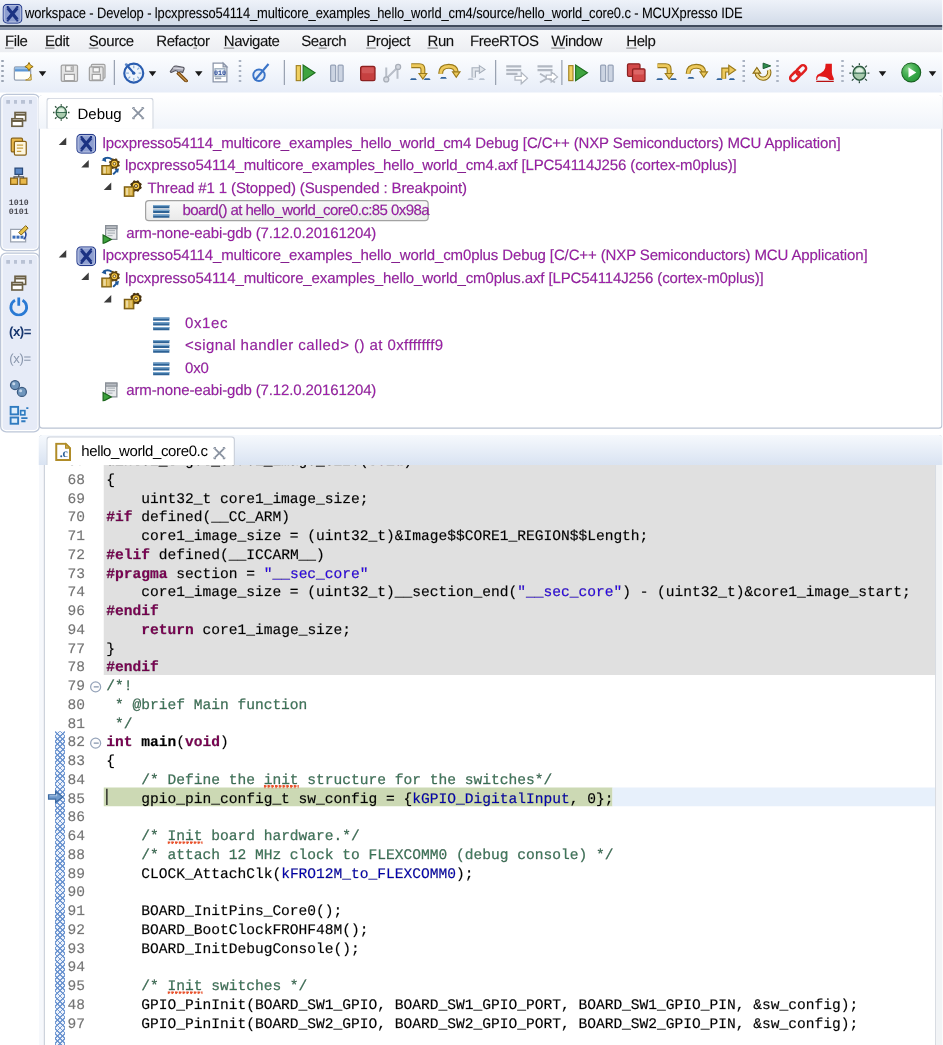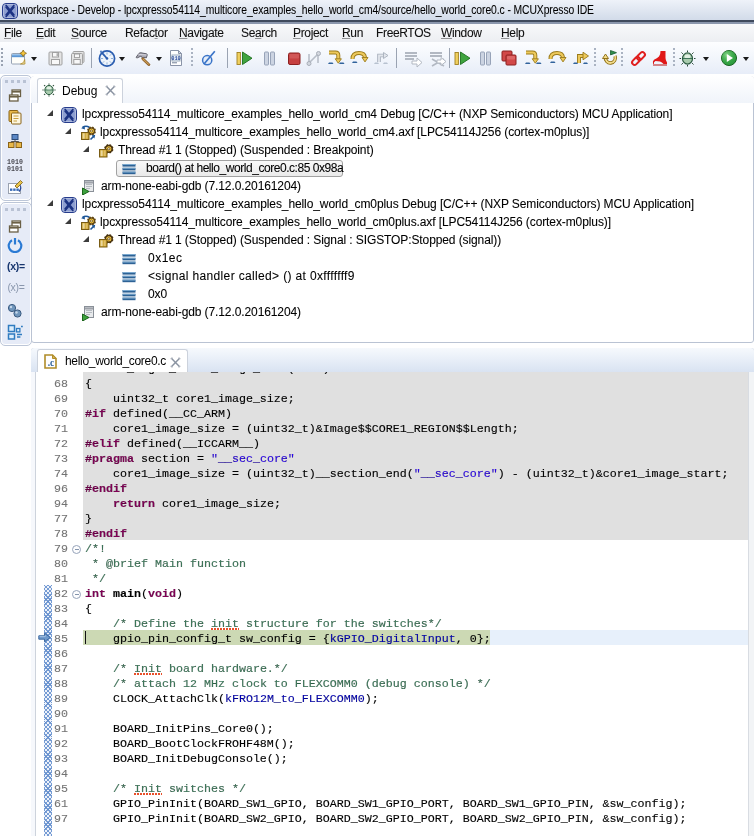--- a/index.html
+++ b/index.html
@@ -24,21 +24,21 @@
 .sbar{position:absolute;left:1px;width:30px;background:#e6ebf7;border:1px solid #fff;outline:1px solid #bcc6d8;border-radius:4px}
 #sb1{top:76px;height:124px}
 #sb2{top:203px;height:142px}
 .sdots{position:absolute;left:5px;width:22px;height:3px;background:repeating-linear-gradient(90deg,#b9c2d4 0 3px,transparent 3px 6px)}
 .sic{position:absolute;left:7px;width:16px;height:16px}
 
 #dbgview{left:31px;top:76px;width:723px;height:267px;background:#fff;border:1px solid #bac3d3;border-radius:3px}
 #dbghead{left:31px;top:76px;width:723px;height:27px;background:linear-gradient(#ffffff,#f0f4fa);border-radius:3px 3px 0 0}
 #dbgtab{left:37px;top:78px;width:86px;height:25px;background:#fff;border-radius:3px 3px 0 0;border:1px solid #ccd2dc;border-bottom:none}
 
-.trow{position:absolute;left:33px;height:18px;font-size:12px;letter-spacing:-.1px;color:#000000;white-space:nowrap;-webkit-text-stroke:.2px rgba(0,0,0,.4)}
+.trow{position:absolute;left:33px;height:18px;font-size:12px;letter-spacing:-.1px;color:#a21caf;white-space:nowrap;-webkit-text-stroke:.2px rgba(0,0,0,.4)}
 .tri{position:absolute;width:0;height:0;border-left:6px solid transparent;border-bottom:6px solid #3c3c3c;border-right:0}
 .ticon{position:absolute;width:16px;height:16px}
 
 #edview{left:31px;top:348px;width:723px;height:488px;background:#fff;border:1px solid #bac3d3;border-bottom:none;border-radius:3px 3px 0 0}
 #edtabbar{left:31px;top:348px;width:723px;height:24px;background:linear-gradient(#f6f9fd,#d9e3f2);border-radius:3px 3px 0 0}
 #edtab{left:37px;top:349px;width:151px;height:23px;background:#fff;border-radius:3px 3px 0 0;border:1px solid #ccd2dc;border-bottom:none}
 #edcontent{left:31px;top:372px;width:723px;height:464px;background:#fff;overflow:hidden}
 #hatch{left:13px;top:213px;width:8px;height:251px;background-color:#edf2fb;background-image:repeating-linear-gradient(45deg,rgba(96,140,204,.85) 0 1px,transparent 1px 3px),repeating-linear-gradient(-45deg,rgba(96,140,204,.85) 0 1px,transparent 1px 3px)}
 .lnum{position:absolute;left:20px;width:20px;font:11.673px "Liberation Mono",monospace;color:#747474;text-align:center;line-height:15px;-webkit-text-stroke:.2px rgba(116,116,116,.5)}
 .fold{position:absolute;left:41px;width:9px;height:9px;border:1px solid #96a4ba;border-radius:50%;background:#fdfdfe}
@@ -447,21 +447,20 @@
           <path d="M9.7 3.0 L9.0 1.5"></path>
           <path d="M11.9 3.0 L12.6 1.5"></path>
           <path d="M13.6 4.7 L15.1 4.0"></path>
         </g>
         <circle cx="10.8" cy="5.8" r="1.2" fill="#fdf0c8" stroke="#4a3410" stroke-width=".7"></circle>
       </g>
       <rect x="1.5" y="6.5" width="7.5" height="7.5" fill="#c8a02c" stroke="#7a5c14"></rect>
       <rect x="2.6" y="7.4" width="2.1" height="5.7" fill="#ecd9a0"></rect>
       <rect x="5.6" y="7.4" width="2.1" height="5.7" fill="#e2c068"></rect>
     </svg>
-<div class="trow" style="left:118px;top:231px;line-height:18px">Thread #1 1 (Stopped) (Suspended : Signal : SIGSTOP:Stopped (signal))</div>
 <svg class="ticon" style="left:121px;top:251px" viewBox="0 0 16 16">
       <g>
         <rect x="1.5" y="3" width="13" height="2.6" fill="#2d6295"></rect>
         <rect x="1.5" y="6.8" width="13" height="2.6" fill="#2d6295"></rect>
         <rect x="1.5" y="10.6" width="13" height="2.6" fill="#2d6295"></rect>
         <rect x="1.5" y="3" width="13" height="1" fill="#7aa8cf"></rect>
         <rect x="1.5" y="6.8" width="13" height="1" fill="#7aa8cf"></rect>
         <rect x="1.5" y="10.6" width="13" height="1" fill="#7aa8cf"></rect>
       </g>
     </svg>
@@ -532,30 +531,30 @@
 <div class="lnum" style="top:140px">77</div>
 <div class="lnum" style="top:155px">78</div>
 <div class="lnum" style="top:170px">79</div>
 <div class="lnum" style="top:185px">80</div>
 <div class="lnum" style="top:200px">81</div>
 <div class="lnum" style="top:215px">82</div>
 <div class="lnum" style="top:230px">83</div>
 <div class="lnum" style="top:245px">84</div>
 <div class="lnum" style="top:260px">85</div>
 <div class="lnum" style="top:275px">86</div>
-<div class="lnum" style="top:290px">87</div>
+<div class="lnum" style="top:290px">64</div>
 <div class="lnum" style="top:305px">88</div>
 <div class="lnum" style="top:320px">89</div>
 <div class="lnum" style="top:335px">90</div>
 <div class="lnum" style="top:350px">91</div>
 <div class="lnum" style="top:365px">92</div>
 <div class="lnum" style="top:380px">93</div>
 <div class="lnum" style="top:395px">94</div>
 <div class="lnum" style="top:410px">95</div>
-<div class="lnum" style="top:425px">61</div>
+<div class="lnum" style="top:425px">48</div>
 <div class="lnum" style="top:440px">97</div>
 <div class="fold" style="top:173px"></div>
 <div class="fold" style="top:218px"></div>
 <div class="abs" style="left:53.5px;top:259px;width:1.5px;height:13px;background:#111"></div>
 <div class="cline" style="top:-10px">uint32_t get_core1_image_size(<span class="k">void</span>)</div>
 <div class="cline" style="top:5px">{</div>
 <div class="cline" style="top:20px">    uint32_t core1_image_size;</div>
 <div class="cline" style="top:35px"><span class="k">#if</span> defined(__CC_ARM)</div>
 <div class="cline" style="top:50px">    core1_image_size = (uint32_t)&amp;Image$$CORE1_REGION$$Length;</div>
 <div class="cline" style="top:65px"><span class="k">#elif</span> defined(__ICCARM__)</div>

